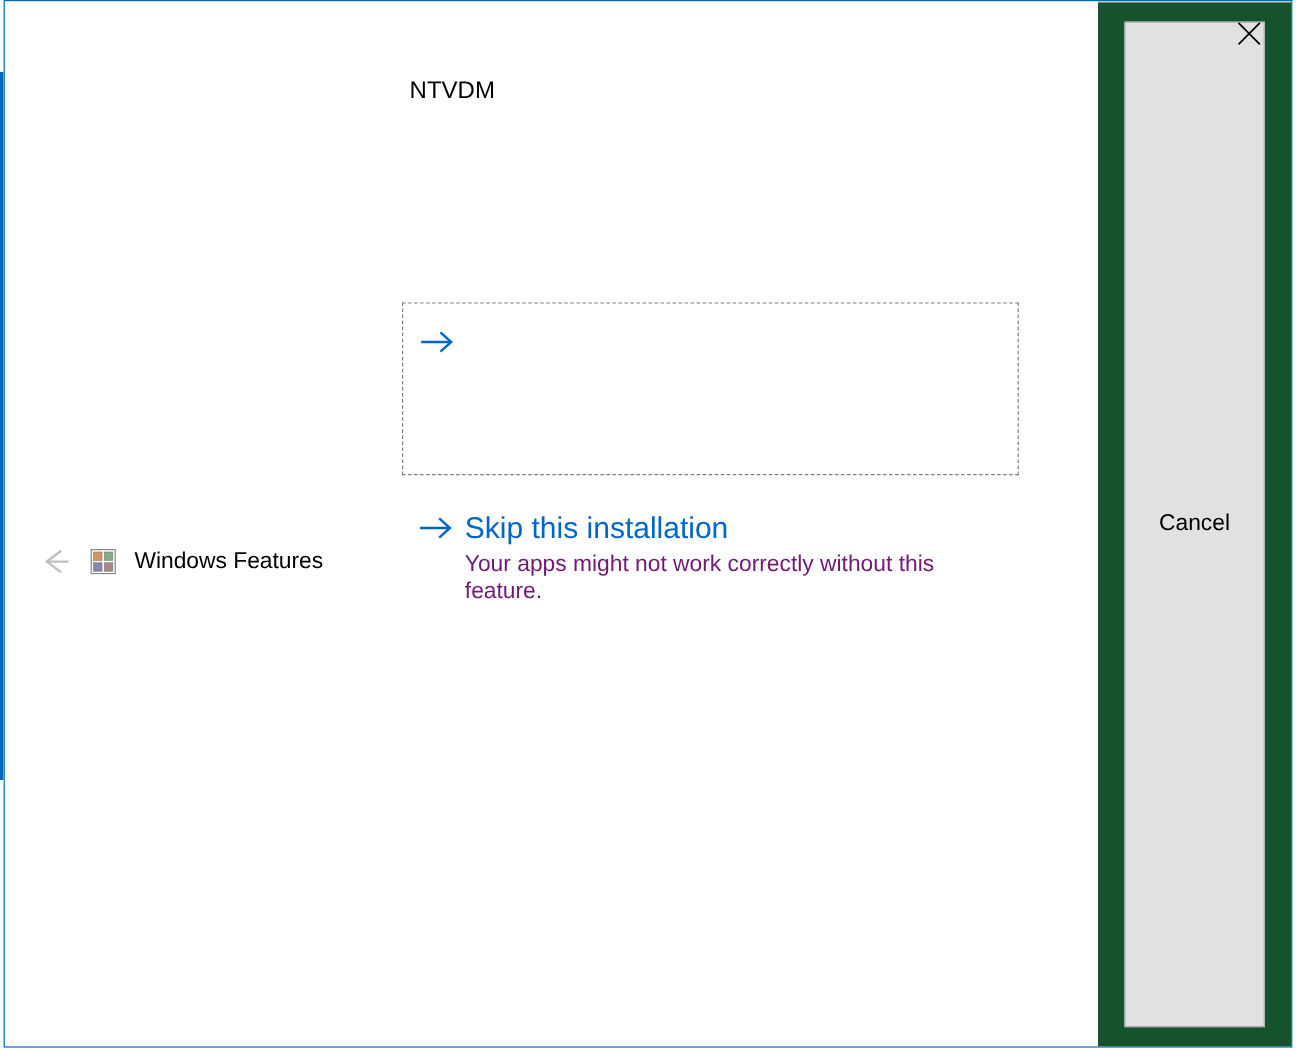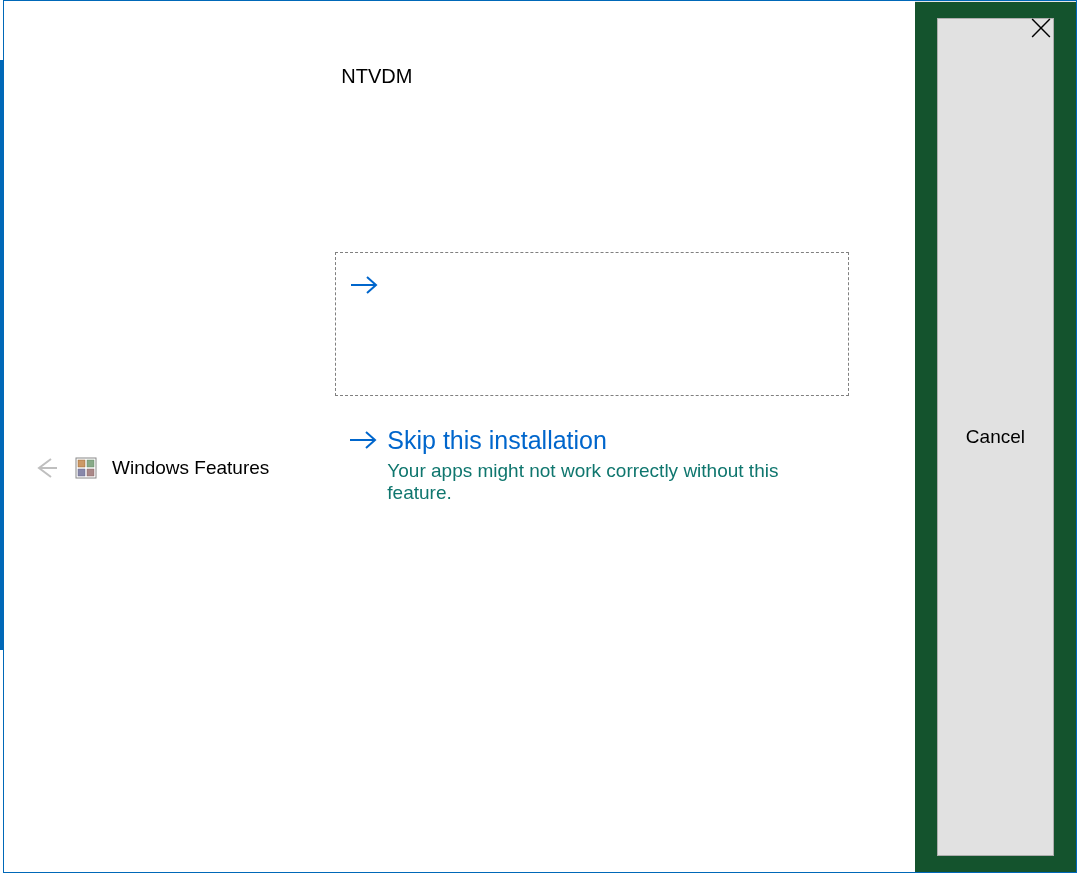--- a/index.html
+++ b/index.html
@@ -118,21 +118,21 @@
       justify-content: center;
       color: #0066cc;
       margin-left: -4px;
     }
     .option-arrow svg {
       width: 30px;
       height: 22px;
     }
     .option-subtitle {
       font-size: 19px;
-      color: #0f766e;
+      color: #701a75;
       margin-left: 36px;
       margin-top: 4px;
     }
     .footer {
       background: #14532d;
       padding: 16px 22px;
       display: flex;
       justify-content: flex-end;
       border-top: 1px solid #e5e5e5;
     }

